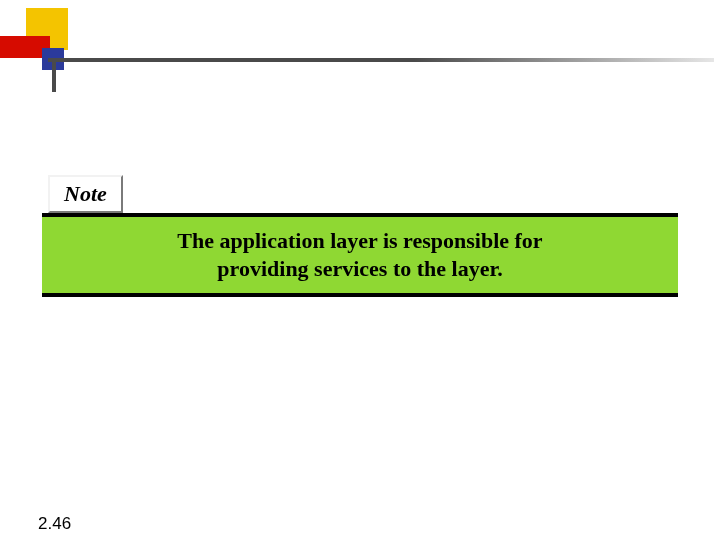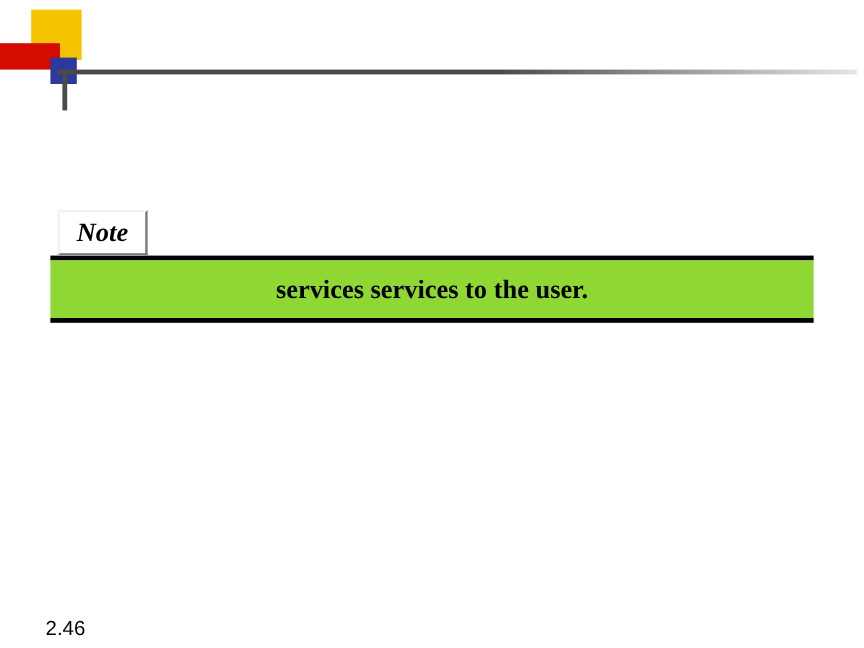--- a/index.html
+++ b/index.html
@@ -141,20 +141,21 @@
   <div class="top-rule"></div>
   <div class="top-rule-tick"></div>
 
   <div class="note-label">
     <span>Note</span>
   </div>
 
   <div class="banner-wrap">
     <div class="banner-rule-top"></div>
     <div class="banner">
-      <div class="banner-text">services services to the user.</div>
+      <div class="banner-text">The application layer is responsible for</div>
+      <div class="banner-text">providing services to the layer.</div>
     </div>
     <div class="banner-rule-bottom"></div>
   </div>
 
   <div class="page-number">2.46</div>
 
 </div>
 
 </body></html>

